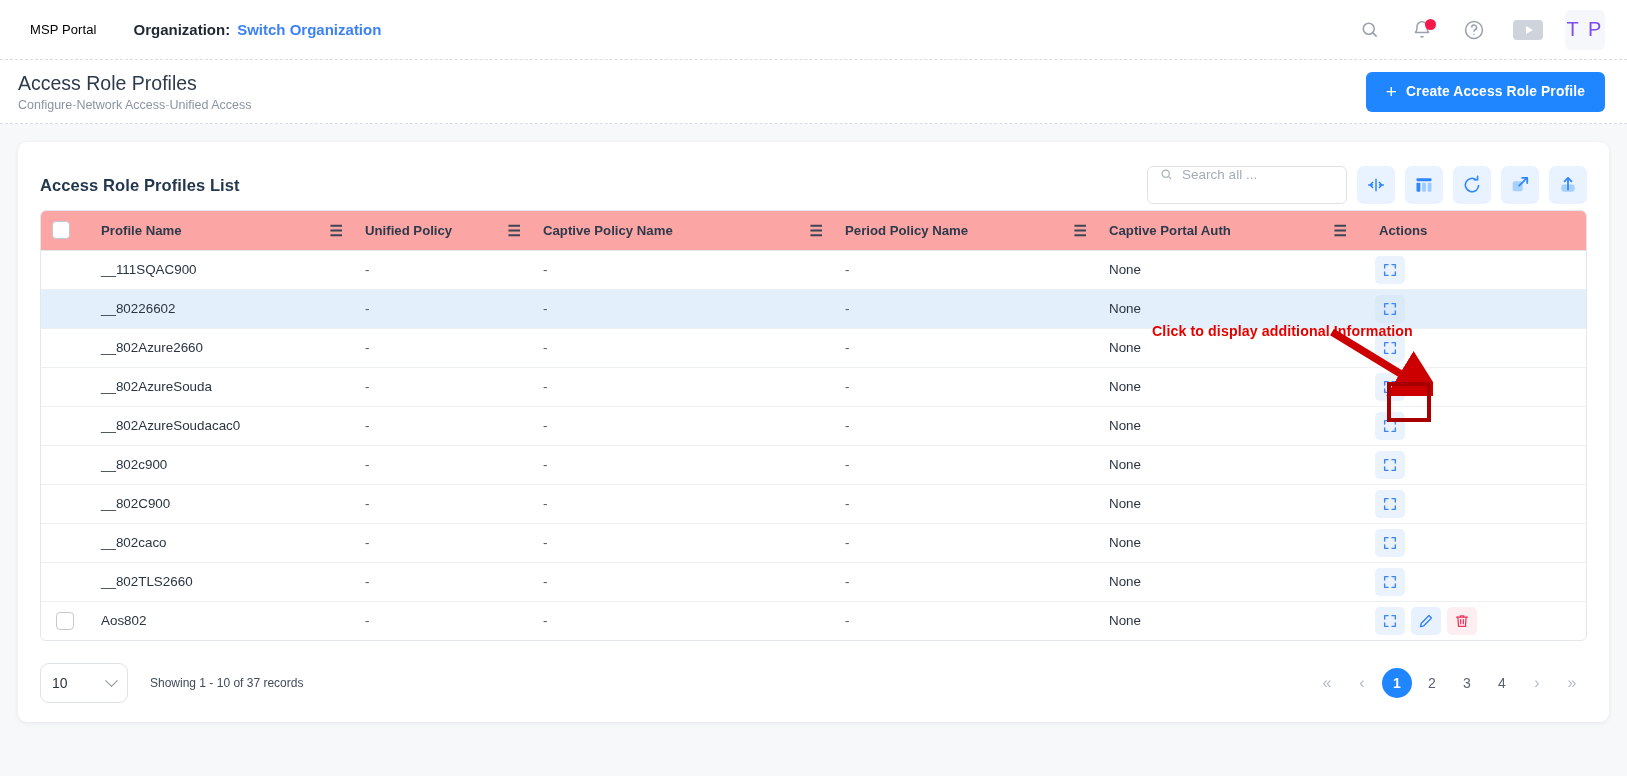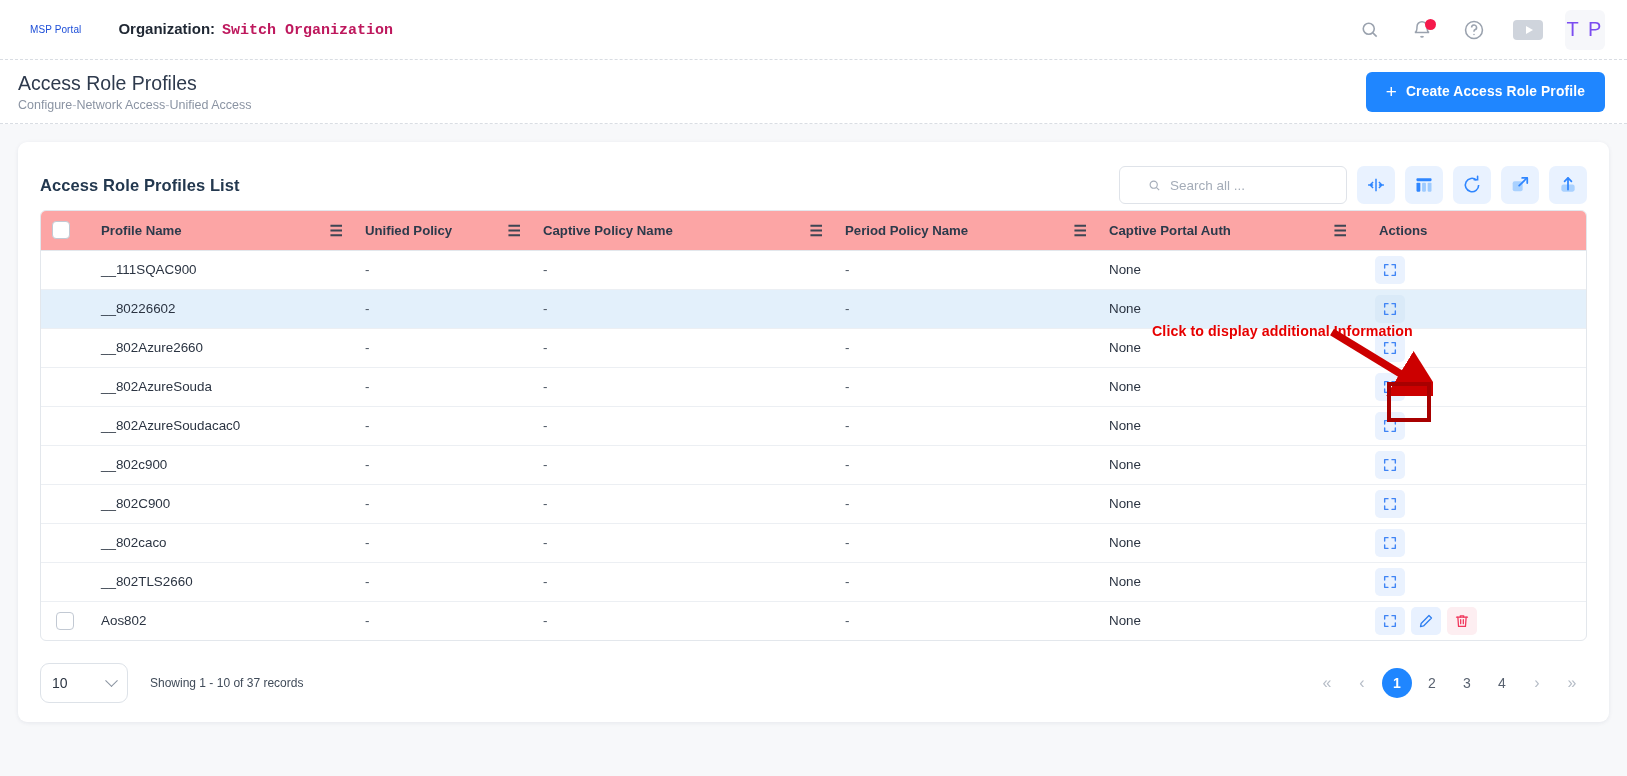--- a/index.html
+++ b/index.html
@@ -14,35 +14,35 @@
   .topnav {
     height: 60px;
     background: #ffffff;
     display: flex;
     align-items: center;
     padding: 0 22px 0 30px;
     border-bottom: 1px dashed #d9dde3;
     position: relative;
   }
   .brand {
-    font-size: 10px;
-    color: #1d4ed8;
+    font-size: 13px;
+    color: #000000;
     font-weight: 400;
     letter-spacing: .1px;
   }
   .org-wrap {
     margin-left: 37px;
     font-size: 15px;
     color: #1f2733;
     font-weight: 600;
     display: flex;
     gap: 7px;
     align-items: baseline;
   }
-  .org-link { color: #be185d; font-weight: 700; cursor: pointer; font-family: Liberation Mono, monospace; }
+  .org-link { color: #3b82f6; font-weight: 700; cursor: pointer; }
   .nav-right {
     margin-left: auto;
     display: flex;
     align-items: center;
     gap: 26px;
   }
   .nav-icon {
     width: 26px; height: 26px;
     display: flex; align-items: center; justify-content: center;
     cursor: pointer;
@@ -149,26 +149,26 @@
     font-weight: 700;
     letter-spacing: .1px;
   }
   .card-tools {
     margin-left: auto;
     display: flex;
     align-items: center;
     gap: 10px;
   }
   .search-box {
-    width: 228px; height: 38px;
+    width: 200px; height: 38px;
     border: 1px solid #dfe3e9;
     border-radius: 6px;
-    display: flex; align-items: center;
+    display: flex; align-items: flex-start;
     gap: 9px;
-    padding: 0 28px;
+    padding: 0 12px;
     cursor: text;
   }
   .search-input {
     border: none; outline: none;
     font-size: 13.5px;
     color: #6b7482;
     font-family: "Liberation Sans", sans-serif;
     width: 100%;
     background: transparent;
   }

